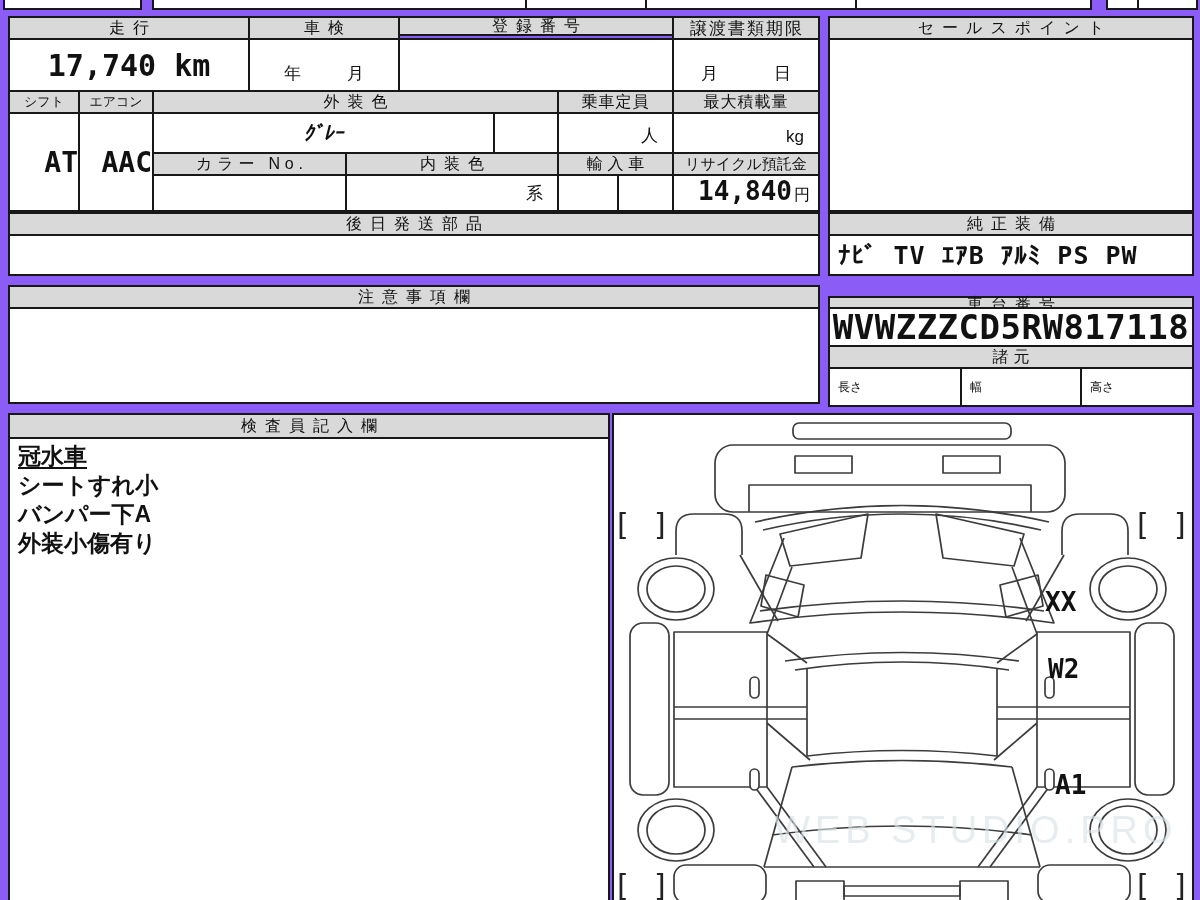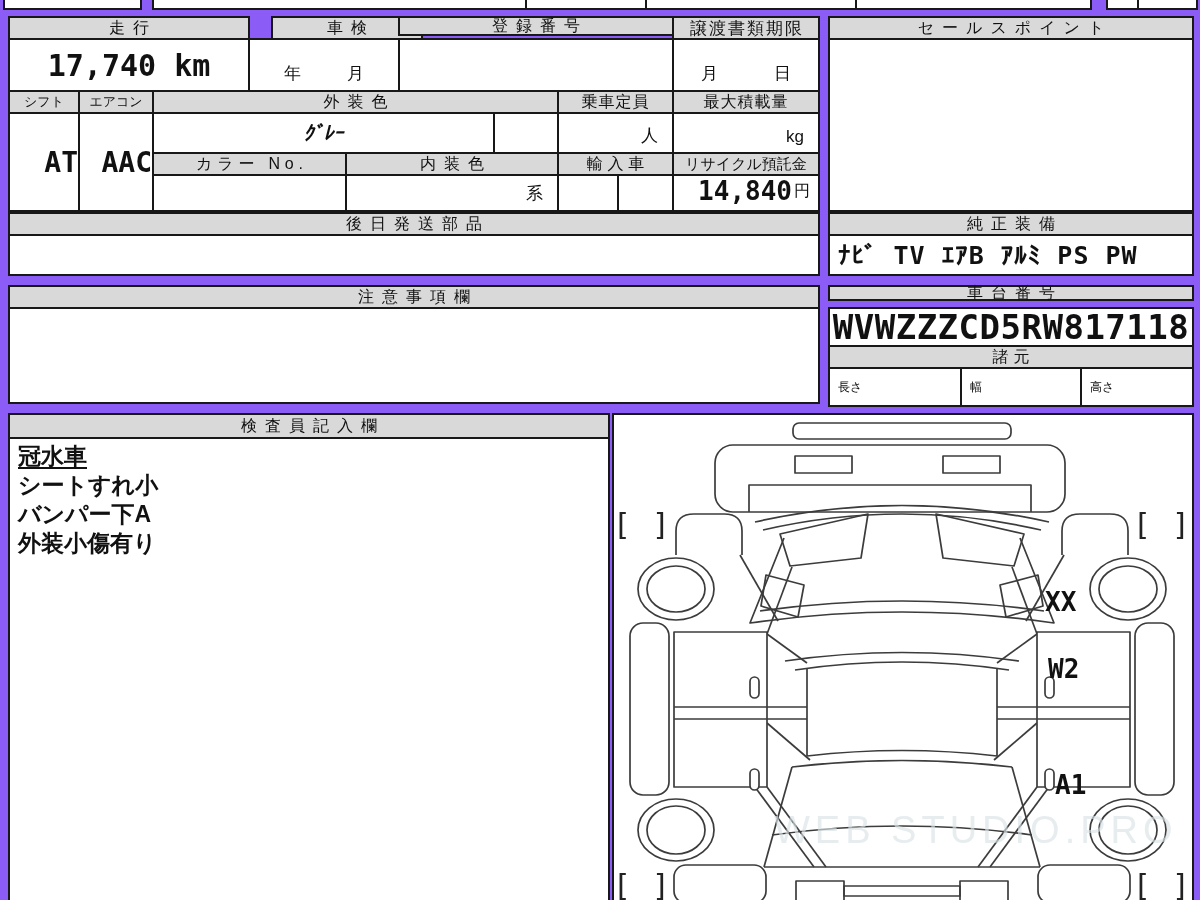--- a/index.html
+++ b/index.html
@@ -13,21 +13,21 @@
   .ls1{letter-spacing:1px;}
   .sm{font-size:13px;}
   .sm15{font-size:15px;letter-spacing:0;}
   .sm17{font-size:17px;letter-spacing:2px;text-indent:2px;}
   .mono{font-family:"DejaVu Sans Mono",monospace;font-weight:bold;}
   .big{font-size:30px;}
   .med{font-size:28px;justify-content:flex-end;}
   .unit-br{justify-content:flex-end;align-items:flex-end;padding:0 14px 5px 0;font-size:17px;}
   .gapped{justify-content:center;align-items:flex-end;padding-bottom:5px;font-size:17px;gap:46px;}
   .gapped2{gap:56px;}
-  .recycle{justify-content:flex-end;align-items:center;padding:0 8px 4px 0;}
+  .recycle{justify-content:flex-end;align-items:flex-end;padding:0 8px 4px 0;}
   .recycle .num{font-size:26px;}
   .recycle .yen{font-size:16px;margin-left:2px;font-family:"Liberation Sans",sans-serif;font-weight:normal;}
   .equip{justify-content:flex-start;padding-left:8px;font-size:25px;letter-spacing:1px;}
   .chassis-v{font-size:34px;letter-spacing:.5px;}
   .gray-ext{font-size:20px;font-style:italic;}
   .spec{justify-content:flex-start;padding-left:8px;font-size:12px;}
   .cutcell{position:absolute;top:-8px;height:18px;background:#fff;border:2px solid #181818;box-sizing:border-box;}
   .notes-area{flex-direction:column;align-items:flex-start;justify-content:flex-start;
               padding:3px 8px;font-weight:bold;font-size:23px;line-height:29px;}
   .uline{text-decoration:underline;text-underline-offset:3px;text-decoration-thickness:2px;}
@@ -42,21 +42,21 @@
   <div class="cutcell" style="left:152px;width:375px;"></div>
   <div class="cutcell" style="left:525px;width:122px;"></div>
   <div class="cutcell" style="left:645px;width:212px;"></div>
   <div class="cutcell" style="left:855px;width:237px;"></div>
   <div class="cutcell" style="left:1106px;width:33px;"></div>
   <div class="cutcell" style="left:1137px;width:61px;"></div>
 
   <div class="cell hd ls5" style="left:8px;top:16px;width:242px;height:24px;">
       <span>走行</span>
     </div>
-  <div class="cell hd ls5" style="left:248px;top:16px;width:152px;height:24px;margin-left:23px;">
+  <div class="cell hd ls5" style="left:248px;top:16px;width:152px;height:24px;">
       <span>車検</span>
     </div>
   <div class="cell hd ls5" style="left:398px;top:16px;width:276px;height:20px;">
       <span>登録番号</span>
     </div>
   <div class="cell hd sm17" style="left:672px;top:16px;width:148px;height:24px;">
       <span>譲渡書類期限</span>
     </div>
 
   <div class="cell mono big" style="left:8px;top:38px;width:242px;height:54px;">
@@ -155,21 +155,21 @@
       <span>ﾅﾋﾞ TV ｴｱB ｱﾙﾐ PS PW</span>
     </div>
 
   <div class="cell hd ls5" style="left:8px;top:285px;width:812px;height:24px;">
       <span>注意事項欄</span>
     </div>
   <div class="cell" style="left:8px;top:307px;width:812px;height:97px;">
       <span></span>
     </div>
 
-  <div class="cell hd ls5" style="left:828px;top:285px;width:366px;height:16px;justify-content:center;">
+  <div class="cell hd ls5" style="left:828px;top:296px;width:366px;height:16px;justify-content:center;">
       <span>車台番号</span>
     </div>
   <div class="cell mono chassis-v" style="left:828px;top:307px;width:366px;height:40px;">
       <span>WVWZZZCD5RW817118</span>
     </div>
   <div class="cell hd ls3" style="left:828px;top:345px;width:366px;height:24px;">
       <span>諸元</span>
     </div>
   <div class="cell spec" style="left:828px;top:367px;width:134px;height:40px;">
       <span>長さ</span>

